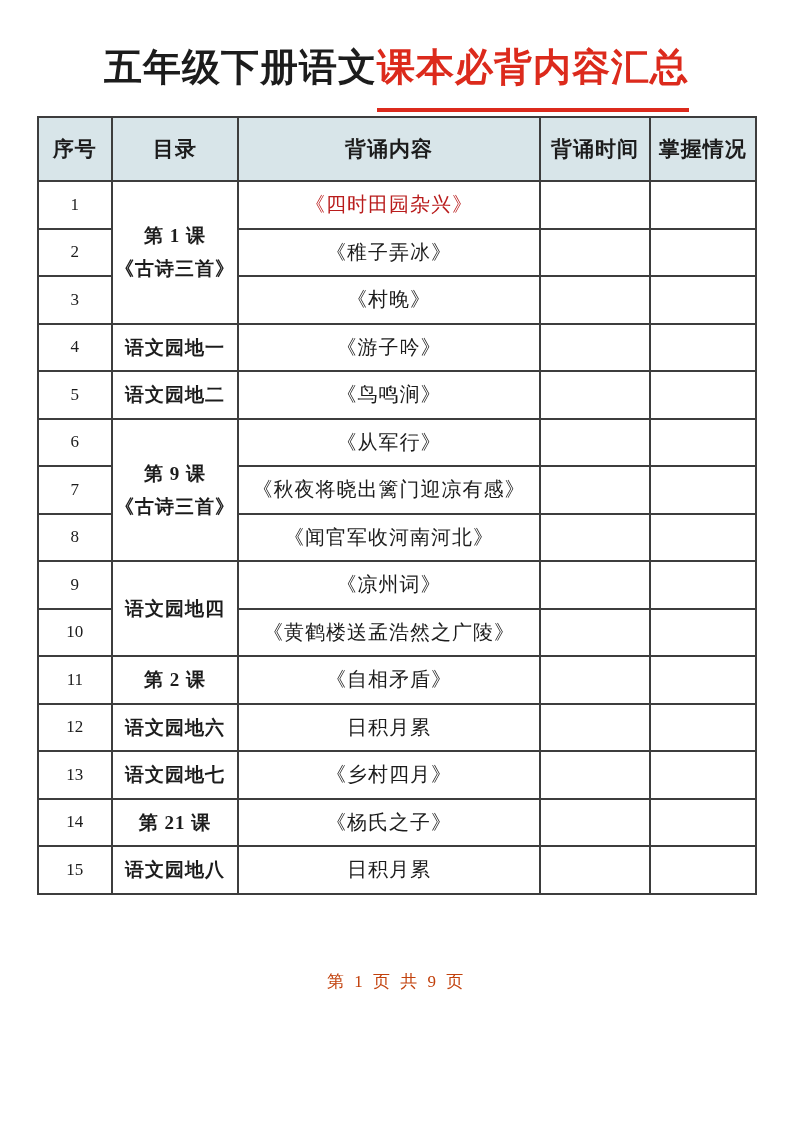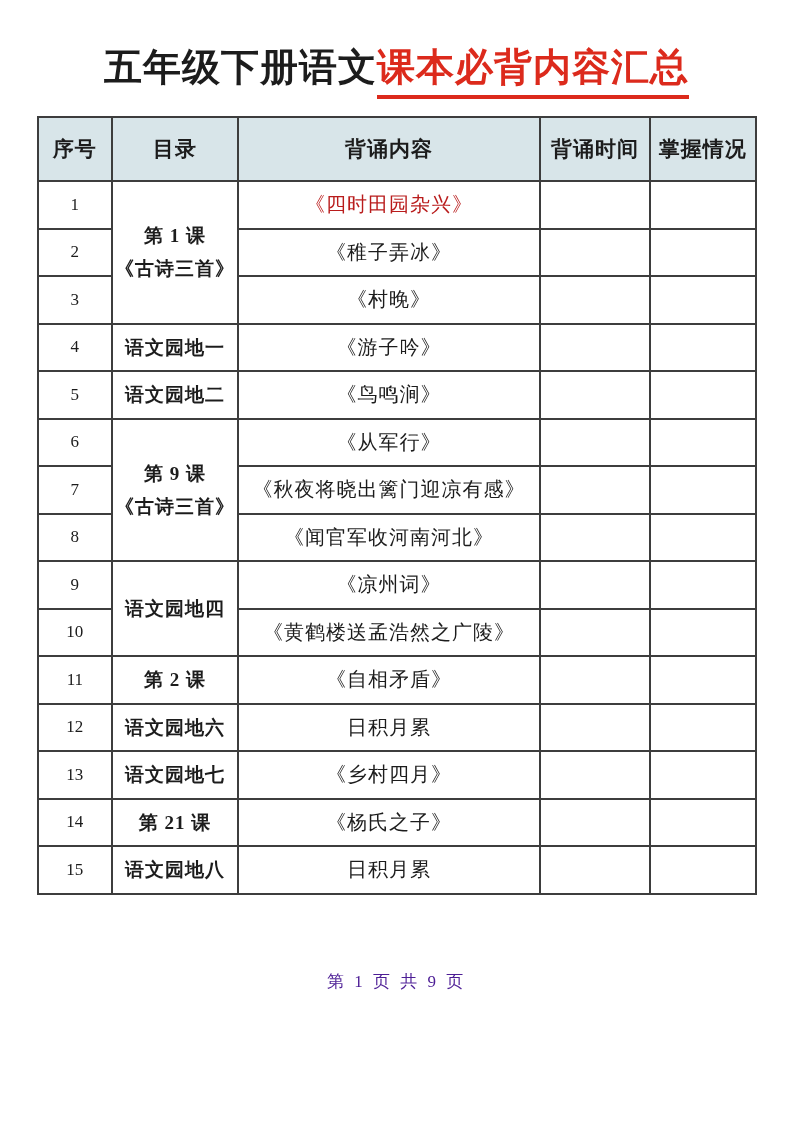--- a/index.html
+++ b/index.html
@@ -21,21 +21,22 @@
   .title{
     text-align:center;
     font-size:38px;
     font-weight:700;
     letter-spacing:1px;
     white-space:nowrap;
   }
   .title-red{
     color:var(--red);
     border-bottom:4px solid var(--red);
-    padding-bottom:7px;
+    padding-bottom:17px;
+    font-family:Liberation Mono, monospace;
   }
   .subtitle-wrap{text-align:center;margin-top:10px;}
   .subtitle{
     display:inline-block;
     background:var(--subtitle-bg);
     font-size:27px;
     font-weight:700;
     line-height:1.25;
     padding:1px 3px;
     white-space:nowrap;
@@ -68,21 +69,21 @@
     line-height:1.75;
     letter-spacing:1px;
   }
   .col-content{font-size:20px;font-weight:500;letter-spacing:1px;}
   .red-text{color:#b91c1c;border-radius:6px;}
   .footer{
     text-align:center;
     margin-top:75px;
     font-size:17px;
     letter-spacing:3px;
-    color:#4c1d95;
+    color:#c2410c;
   }
 </style>
 </head>
 <body>
 
 <div class="page">
 
   <h1 class="title"><span>五年级下册语文</span><span class="title-red">课本必背内容汇总</span></h1>
 
 

